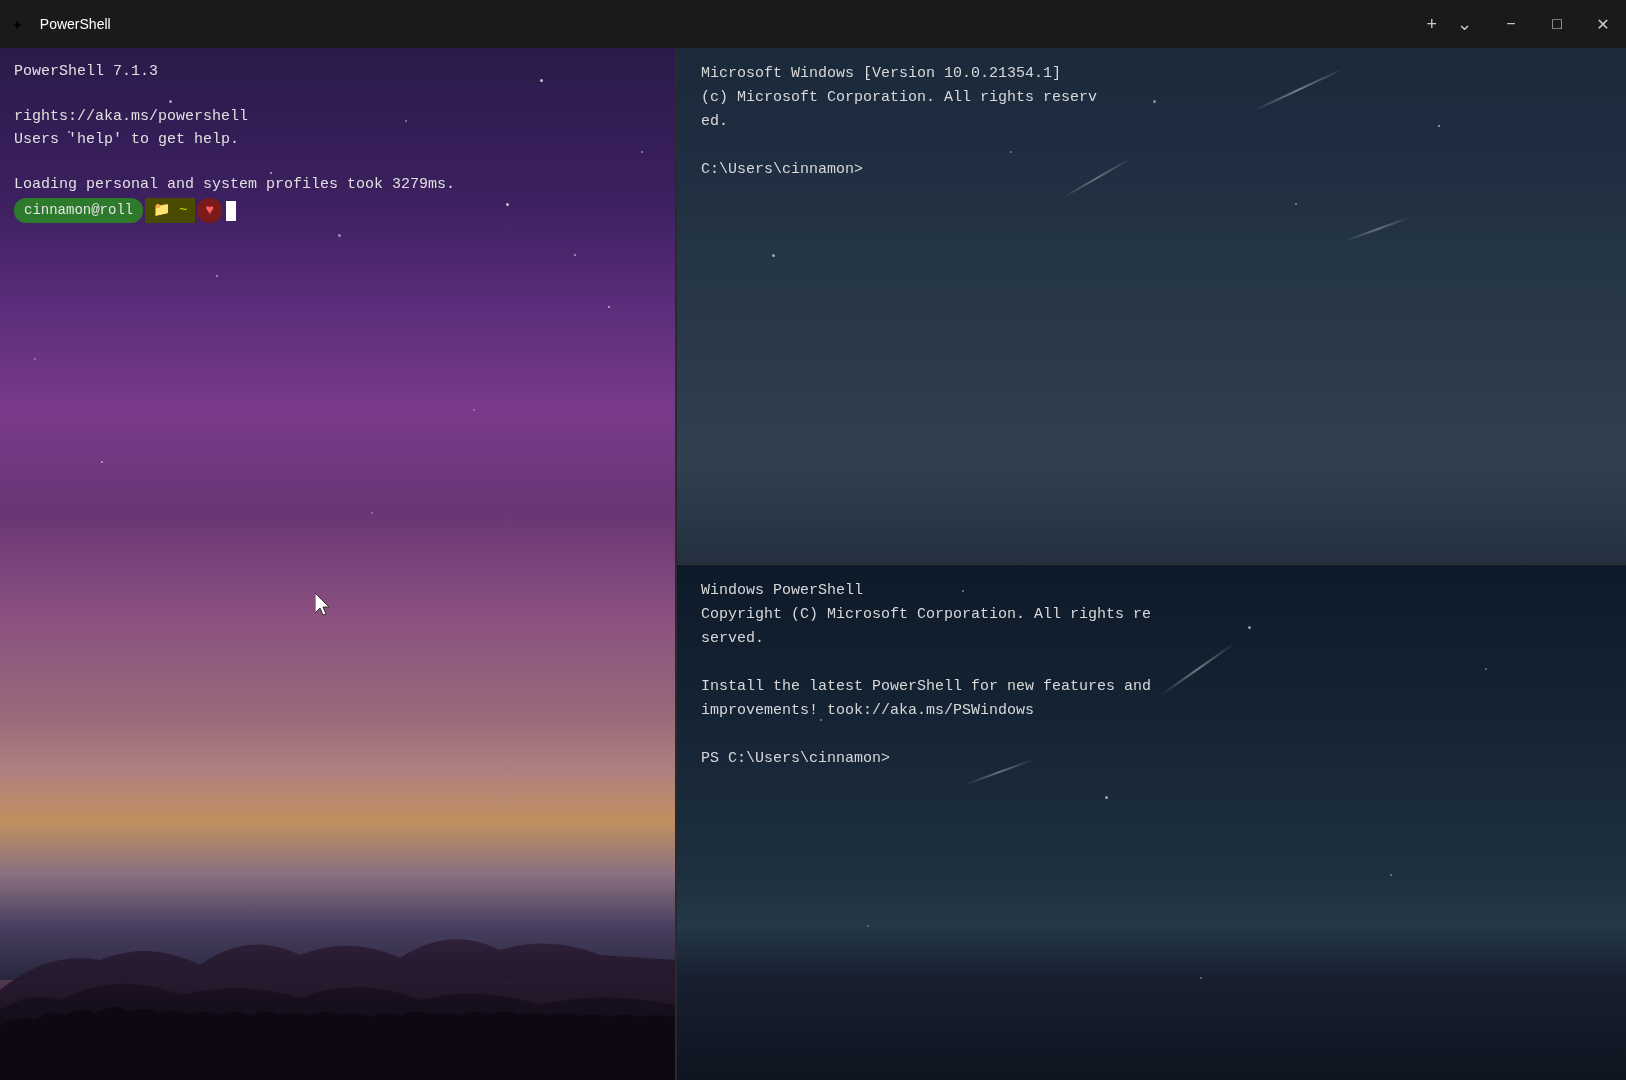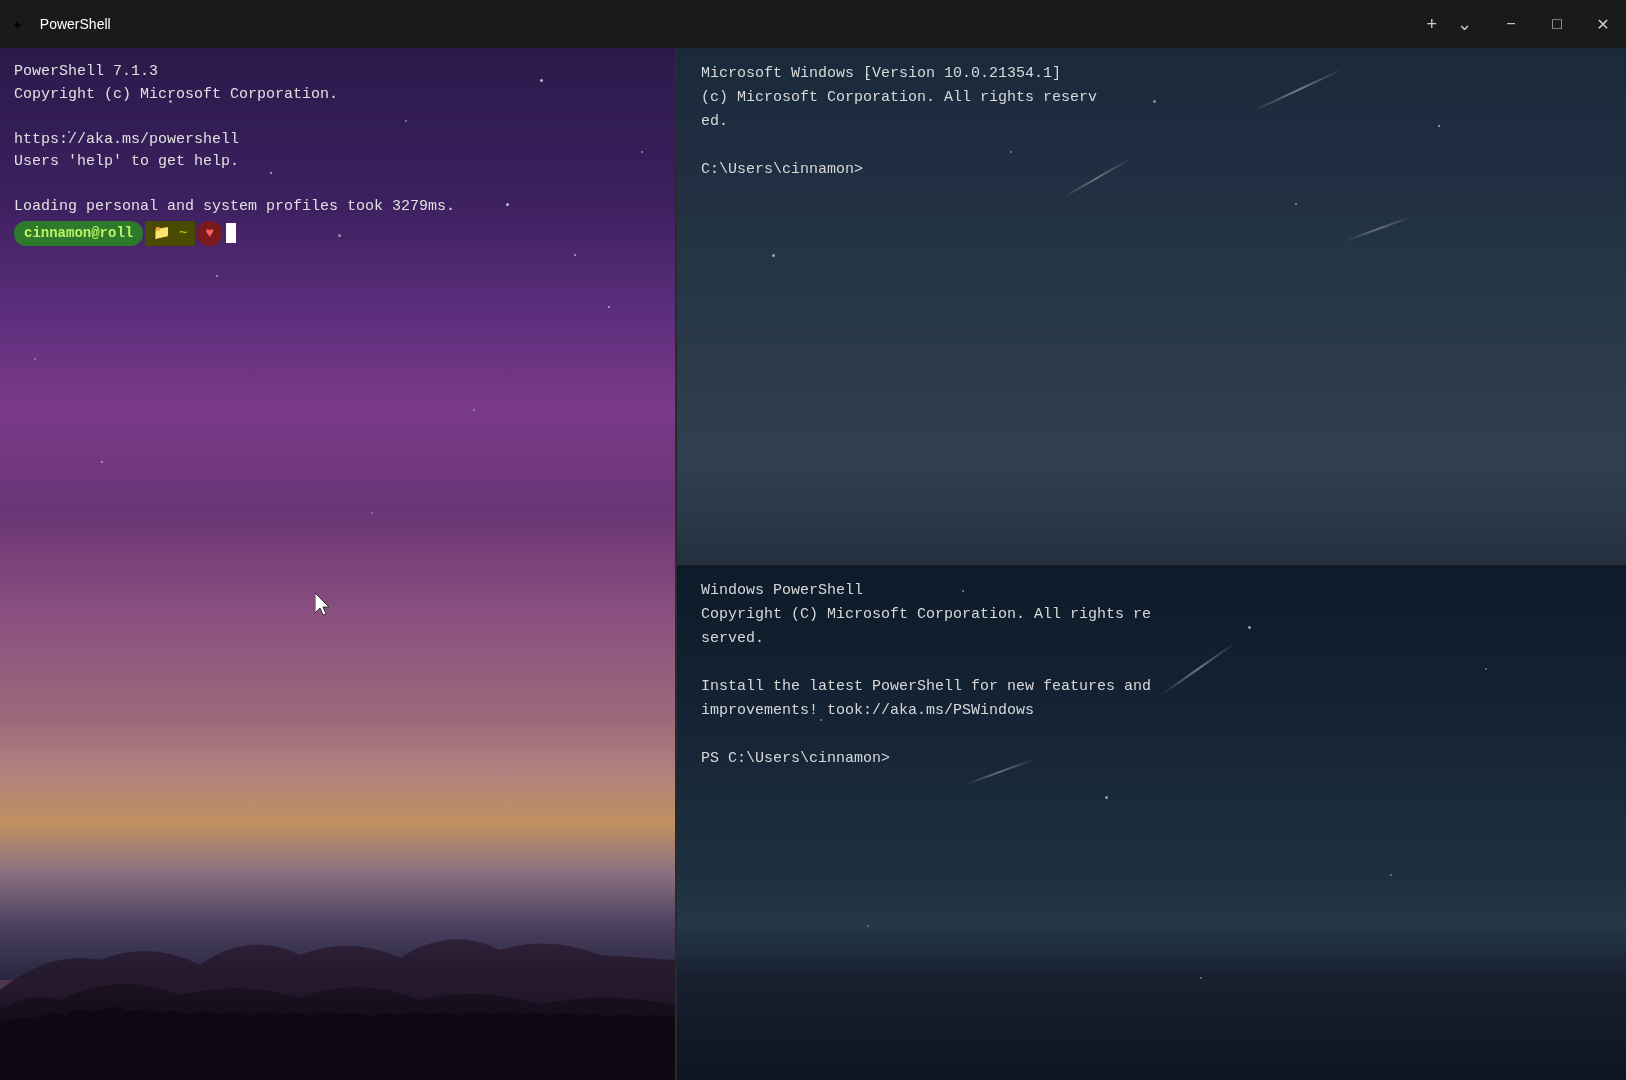--- a/index.html
+++ b/index.html
@@ -129,25 +129,25 @@
 
     .prompt-line {
       display: flex;
       align-items: center;
       gap: 0;
       margin-top: 2px;
     }
 
     .prompt-user {
       background: #2d7a2d;
-      color: #bef264;
+      color: #e5e5e5;
       padding: 2px 10px;
       border-radius: 12px;
       font-size: 14px;
-      font-weight: bold;
+      font-weight: normal;
     }
 
     .prompt-folder {
       background: #4a4a00;
       color: #d4d400;
       padding: 2px 8px;
       border-radius: 0;
       font-size: 14px;
       margin-left: 2px;
     }
@@ -337,23 +337,22 @@
 
       <path d="M0,140 Q50,100 100,110 Q150,90 200,115 Q250,80 300,105 Q350,85 400,108 Q450,75 500,100 Q550,85 600,105 L675,110 L675,230 L0,230 Z" fill="url(#mountainGrad2)"></path>
 
       <path d="M0,160 Q30,140 60,150 Q120,120 180,145 Q240,130 300,148 Q360,125 420,150 Q480,135 540,155 Q600,140 675,155 L675,230 L0,230 Z" fill="url(#mountainGrad)"></path>
 
       <path d="M0,175 Q20,165 35,170 Q50,158 65,166 Q80,155 95,163 Q115,152 130,162 Q145,155 160,163 Q175,158 190,165 Q205,158 220,165 Q235,158 250,166 Q265,158 280,165 Q295,160 310,166 Q325,158 340,165 Q355,160 370,167 Q385,160 400,166 Q415,158 430,165 Q445,160 460,166 Q475,158 490,165 Q505,158 520,165 Q535,160 550,166 Q565,160 580,166 Q595,162 610,167 Q625,162 640,167 Q655,163 675,168 L675,230 L0,230 Z" fill="#0d0812"></path>
     </svg>
 
     <div class="left-text">
       <span class="line">PowerShell 7.1.3</span>
-      <span class="line">Copyright (c) Microsoft Corporation.</span>
       <span class="line">&nbsp;</span>
-      <span class="line">https://aka.ms/powershell</span>
+      <span class="line">rights://aka.ms/powershell</span>
       <span class="line">Users 'help' to get help.</span>
       <span class="line">&nbsp;</span>
       <span class="line">Loading personal and system profiles took 3279ms.</span>
       <div class="prompt-line">
         <span class="prompt-user">cinnamon@roll</span>
         <span class="prompt-folder">📁 ~</span>
         <span class="prompt-heart">♥</span>
         <span class="cursor-block"></span>
       </div>
     </div>

